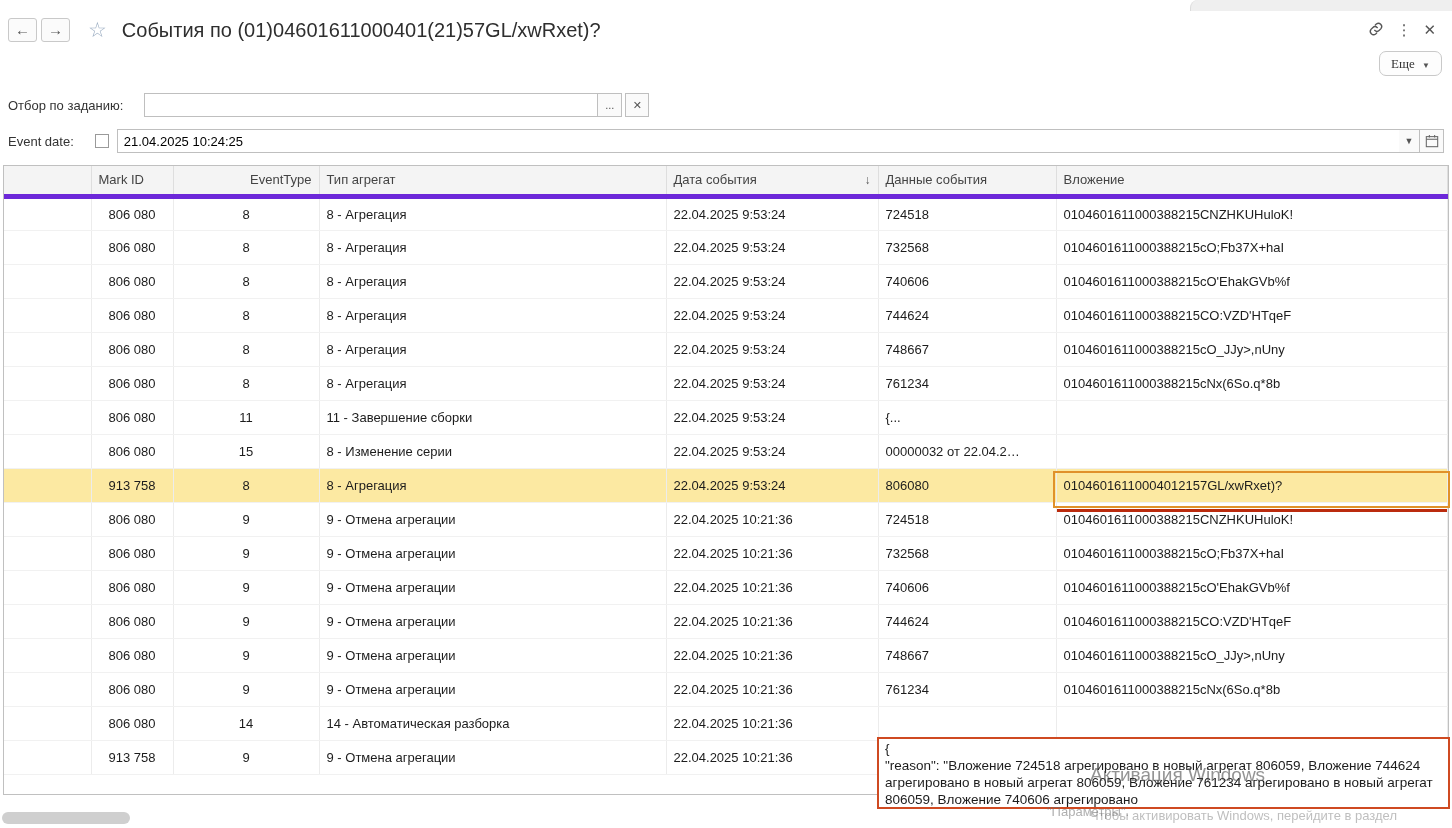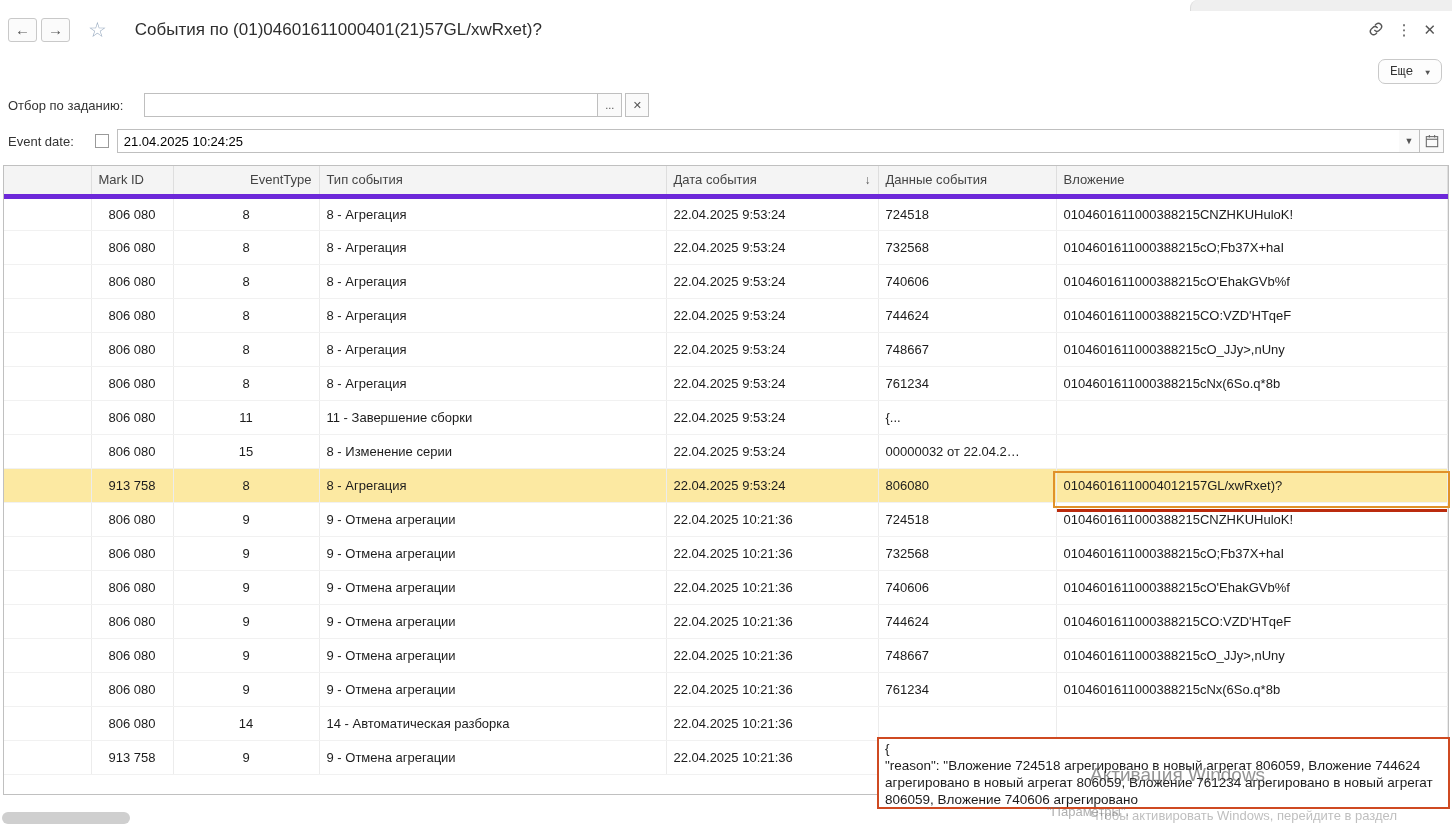--- a/index.html
+++ b/index.html
@@ -9,32 +9,32 @@
     background:#fff; font-family:"Liberation Sans", sans-serif; color:#1c1c1c;
   }
   
   .titlebar { display:flex; align-items:center; padding:12px 8px 0 8px; height:48px; }
   .navbtn {
     width:29px; height:24px; margin-right:4px; border:1px solid #c9c9c9; border-radius:3px;
     background:#fbfbfb; color:#555; font-size:15px; line-height:20px; cursor:pointer; padding:0;
     font-family:"Liberation Sans", sans-serif;
   }
   .star { color:#9fb0c4; font-size:21px; margin:0 12px 0 14px; cursor:pointer; }
-  .title { font-size:17px; font-weight:400; color:#2e2e2e; margin:16px; white-space:nowrap; }
+  .title { font-size:20px; font-weight:400; color:#2e2e2e; margin:3px; white-space:nowrap; }
   .title-actions { margin-left:auto; display:flex; gap:12px; align-items:center; padding-right:8px; color:#555; }
   .ticon { font-size:15px; cursor:pointer; line-height:16px; }
   .corner-panel {
     position:absolute; top:0; right:0; width:262px; height:11px;
     background:#efefef; border-radius:8px 0 0 0; border-left:1px solid #dcdcdc;
   }
   
   .morebar { position:absolute; top:51px; right:10px; z-index:2; }
   .more-btn {
     height:25px; padding:0 11px; border:1px solid #c9c9c9; border-radius:7px; background:#fdfdfd;
-    font-size:13px; color:#333; cursor:pointer; font-family:Liberation Mono, monospace;margin-top:8px;
+    font-size:13px; color:#333; cursor:pointer; font-family:Liberation Serif, serif;
   }
   .more-btn .caret { font-size:8px; color:#555; margin-left:4px; }
   
   .filter-row { display:flex; align-items:center; margin:0 8px; font-size:13px; color:#333; }
   .filter-row.job { margin-top:45px; }
   .filter-row.date { margin-top:12px; }
   .flabel { margin-right:21px; white-space:nowrap; }
   .job-input-wrap { display:flex; width:478px; height:24px; border:1px solid #bfbfbf; background:#fff; }
   .job-input-wrap input { flex:1; border:none; outline:none; padding:0 6px; font-size:13px; font-family:"Liberation Sans", sans-serif; }
   .mini {
@@ -162,21 +162,21 @@
       <col style="width:347px">
         <col style="width:212px">
         <col style="width:178px">
         <col>
     </colgroup>
     <thead>
       <tr>
         <th class="c0"></th>
         <th class="c1">Mark ID</th>
         <th class="c2">EventType</th>
-        <th class="c3">Тип события</th>
+        <th class="c3">Тип агрегат</th>
         <th class="c4">
           <span class="hflex">
             <span>Дата события</span>
             <span class="sort">↓</span>
           </span>
         </th>
         <th class="c5">Данные события</th>
         <th class="c6">Вложение</th>
       </tr>
     </thead>

